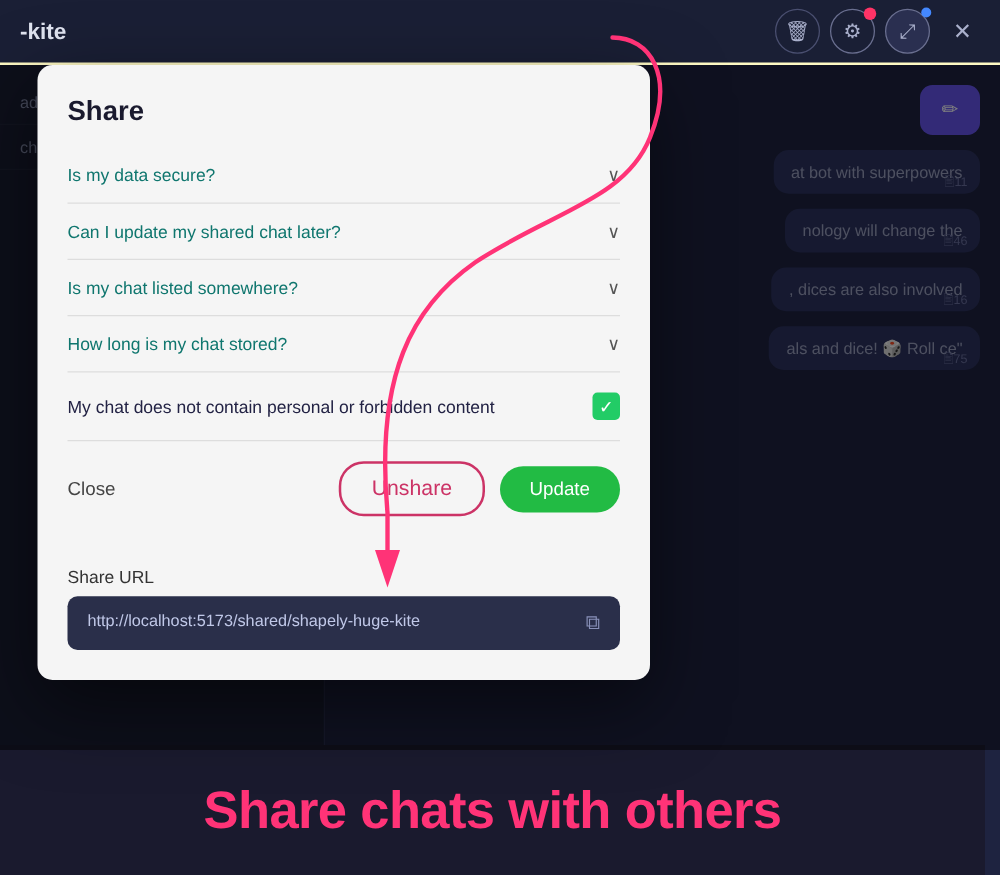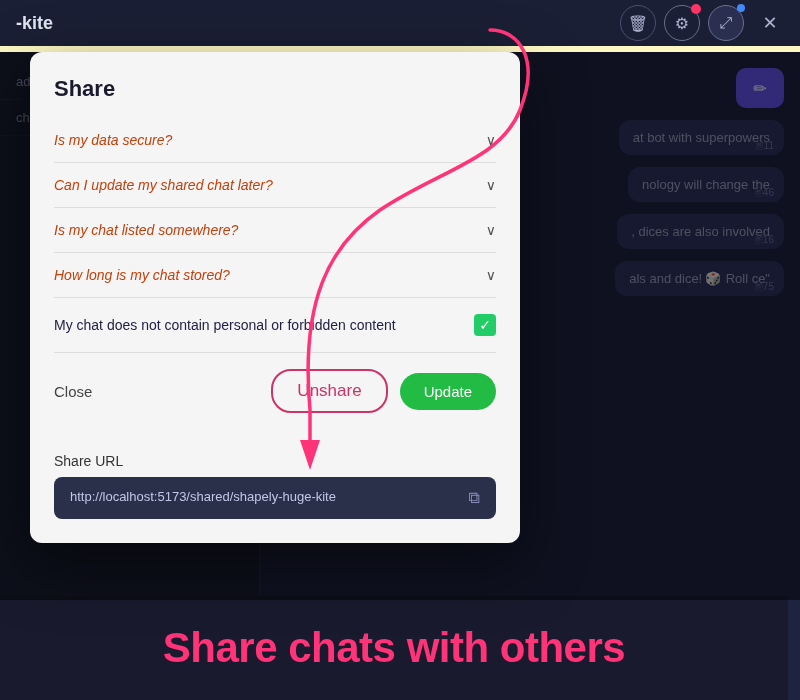--- a/index.html
+++ b/index.html
@@ -24,21 +24,21 @@
     .top-bar {
       position: absolute;
       top: 0;
       left: 0;
       right: 0;
       height: 52px;
       background: #1a1f35;
       display: flex;
       align-items: center;
       padding: 0 16px;
-      border-bottom: 6px solid #fef9c3;
+      border-bottom: 2px solid #fef9c3;
       z-index: 10;
     }
 
     .app-title {
       color: #e0e4f0;
       font-size: 18px;
       font-weight: 600;
     }
 
     .top-bar-actions {
@@ -209,23 +209,22 @@
       align-items: center;
       justify-content: space-between;
       cursor: pointer;
     }
 
     .faq-item:first-of-type {
       border-top: 1px solid #ddd;
     }
 
     .faq-label {
-      color: #c2410c;
+      color: #0f766e;
       font-size: 14px;
-      font-style: italic;
     }
 
     .faq-chevron {
       color: #555;
       font-size: 14px;
     }
 
     .checkbox-row {
       display: flex;
       align-items: center;

